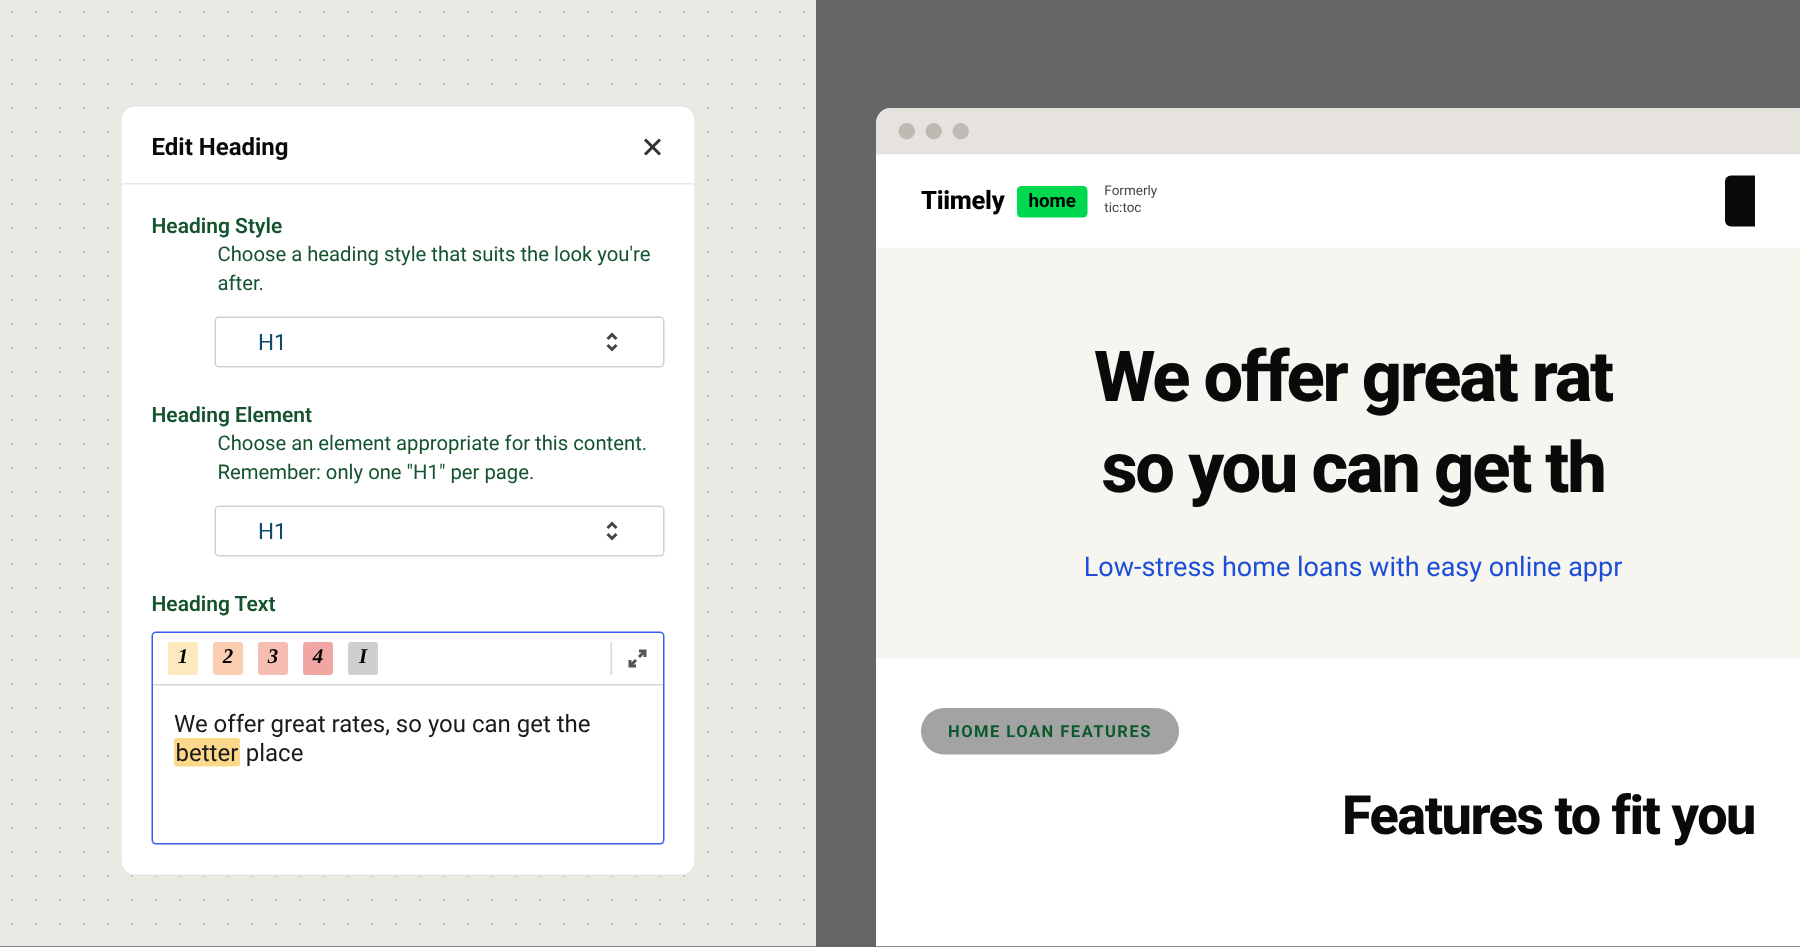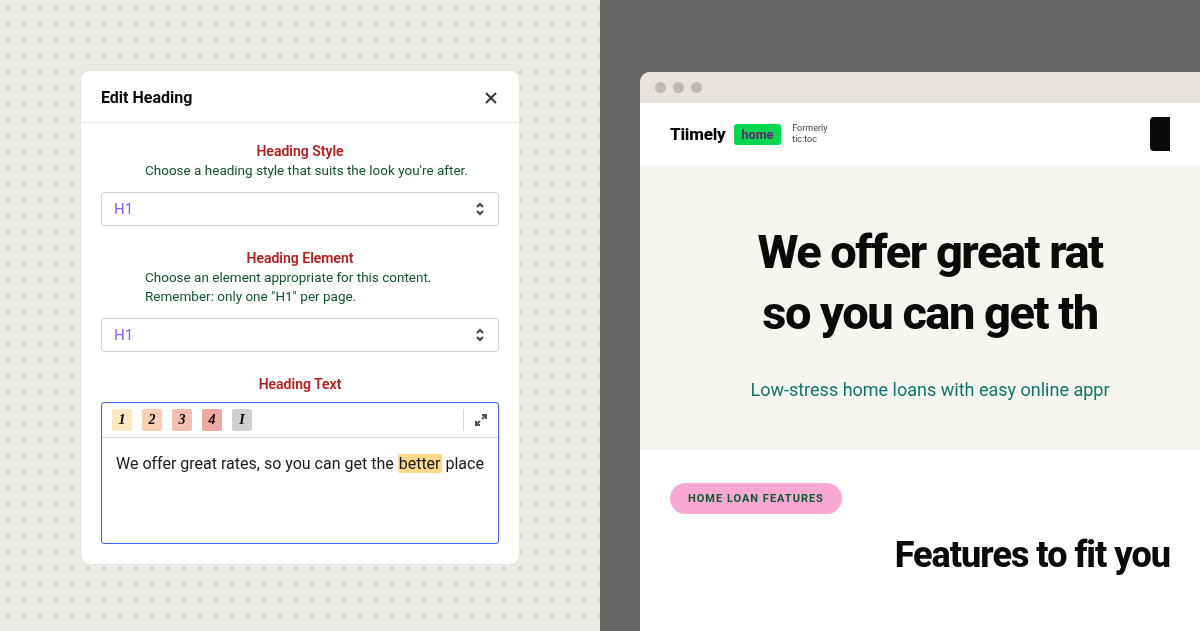--- a/index.html
+++ b/index.html
@@ -5,21 +5,21 @@
     * { margin: 0; padding: 0; box-sizing: border-box; }
     body {
       font-family: -apple-system, BlinkMacSystemFont, "Segoe UI", Roboto, sans-serif;
       width: 1200px;
       height: 631px;
       overflow: hidden;
       background: #666;
       display: flex;
     }
     .left-panel {
-      width: 600px;
+      width: 544px;
       height: 631px;
       background: #ebe9e3;
       background-image: radial-gradient(circle, #c0beb8 1px, transparent 1px);
       background-size: 16px 16px;
       padding: 70px 80px;
     }
     .edit-card {
       background: #fff;
       border-radius: 10px;
       border: 1px solid #e5e5e5;
@@ -37,41 +37,41 @@
       font-weight: 700;
       color: #0a0a0a;
     }
     .close-icon { width: 16px; height: 16px; cursor: pointer; }
     .close-icon svg { width: 100%; height: 100%; stroke: #333; stroke-width: 2; }
     .card-body { padding: 20px; }
     .section { margin-bottom: 24px; }
     .section-label {
       font-size: 14px;
       font-weight: 600;
-      color: #b91c1c;
+      color: #14532d;
       margin-bottom: 2px;
-      text-align: center;
     }
     .section-hint {
       font-size: 13.5px;
       color: #14532d;
       margin-bottom: 12px;
       line-height: 1.4;
       margin-left: 44px;
     }
     .select-box {
       display: flex;
       justify-content: space-between;
       align-items: center;
       border: 1px solid #d0d0d0;
       border-radius: 3px;
-      padding: 7px 12px;
+      padding: 7px 28px;
       font-size: 15px;
-      color: #8b5cf6;
+      color: #0c4a6e;
       cursor: pointer;
+      margin-left: 42px;
     }
     .chevrons { width: 12px; height: 14px; }
     .chevrons svg { width: 100%; height: 100%; stroke: #444; stroke-width: 2; fill: none; }
     .text-editor {
       border: 1.5px solid #3b5df0;
       border-radius: 3px;
     }
     .toolbar {
       display: flex;
       align-items: center;
@@ -127,42 +127,42 @@
     .dot { width: 11px; height: 11px; border-radius: 50%; background: #bebab3; }
     .site-header {
       background: #fff;
       padding: 14px 30px;
       display: flex;
       align-items: center;
       gap: 8px;
       border-bottom: 1px solid #f5f5f5;
     }
     .logo-text { font-size: 17px; font-weight: 800; letter-spacing: -0.2px; }
-    .logo-badge { background: #00d84f; color: #701a75; font-size: 12.5px; font-weight: 700; padding: 3px 8px; border-radius: 3px; }
+    .logo-badge { background: #00d84f; color: #000000; font-size: 12.5px; font-weight: 700; padding: 3px 8px; border-radius: 3px; }
     .formerly { font-size: 9px; line-height: 1.2; color: #444; margin-left: 3px; }
     .black-square { margin-left: auto; width: 20px; height: 34px; background: #0a0a0a; border-radius: 4px 0 0 4px; }
     .hero { background: #f7f5f0; padding: 55px 35px 50px 55px; text-align: center; }
     .hero-heading { font-size: 47px; font-weight: 800; letter-spacing: -1.5px; line-height: 1.3; color: #0a0a0a; }
     .better-word {
       font-family: Georgia, serif;
       font-style: italic;
       font-weight: 700;
       position: relative;
       display: inline-block;
     }
     .underline-swoosh {
       position: absolute;
       bottom: -3px;
       left: 0;
       width: 100%;
       height: 14px;
     }
-    .hero-sub { margin-top: 36px; font-size: 18px; color: #0f766e; }
+    .hero-sub { margin-top: 25px; font-size: 18px; color: #1d4ed8; }
     .features-section { background: #fff; padding: 33px 30px 0 30px; }
-    .pill { display: inline-block; background: #f9a8d4; color: #0a5a2e; font-size: 11px; font-weight: 700; letter-spacing: 1px; padding: 9px 18px; border-radius: 18px; }
+    .pill { display: inline-block; background: #a3a3a3; color: #0a5a2e; font-size: 11px; font-weight: 700; letter-spacing: 1px; padding: 9px 18px; border-radius: 18px; }
     .features-heading { margin-top: 20px; font-size: 36px; font-weight: 800; letter-spacing: -1px; color: #0a0a0a; text-align: right; }
   </style>
 </head>
 <body>
 
 <div class="left-panel">
   <div class="edit-card">
     <div class="card-header">
       <div class="card-title">Edit Heading</div>
       <div class="close-icon">

